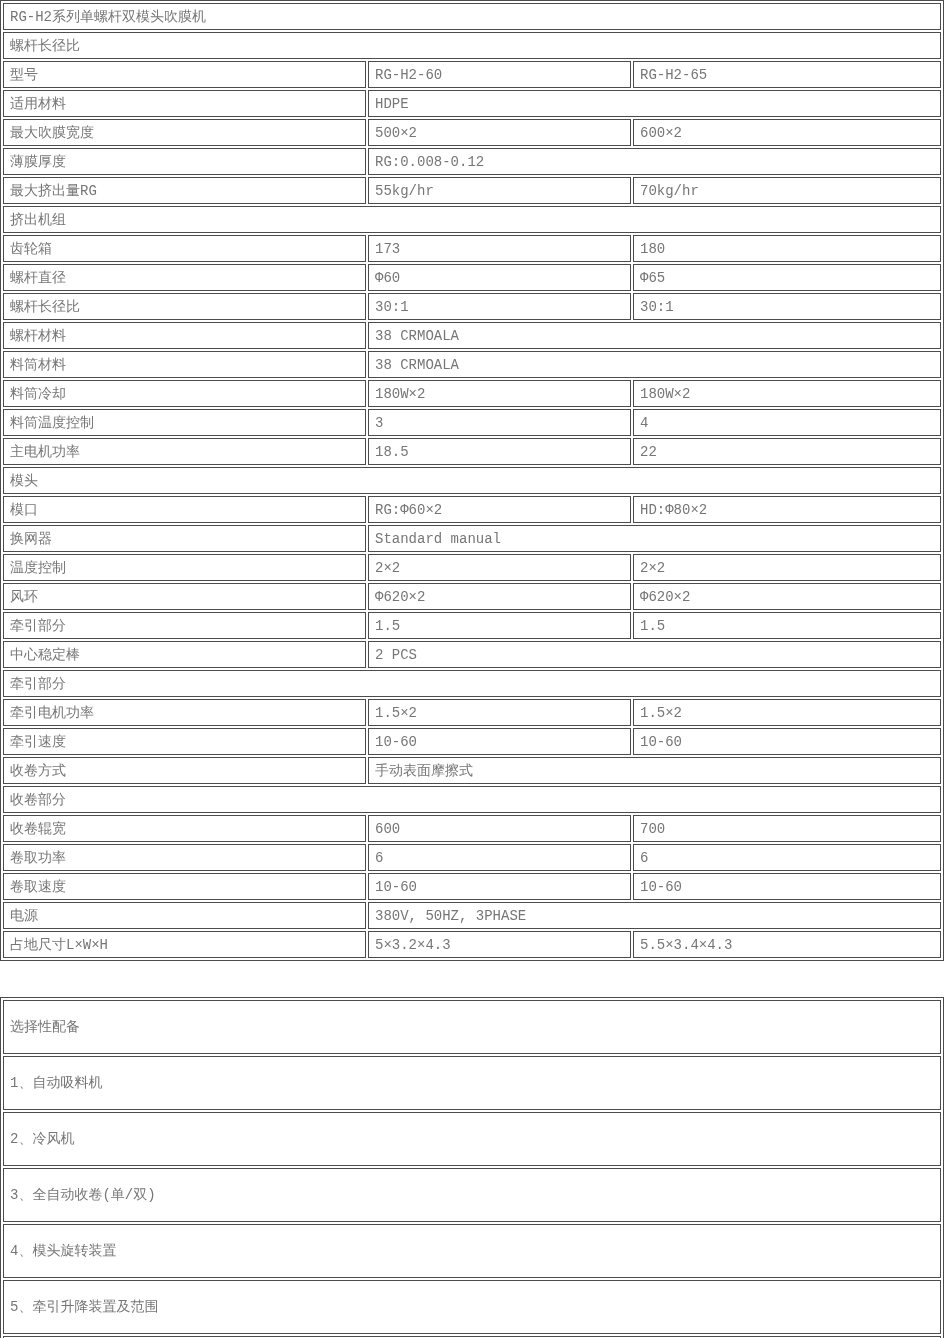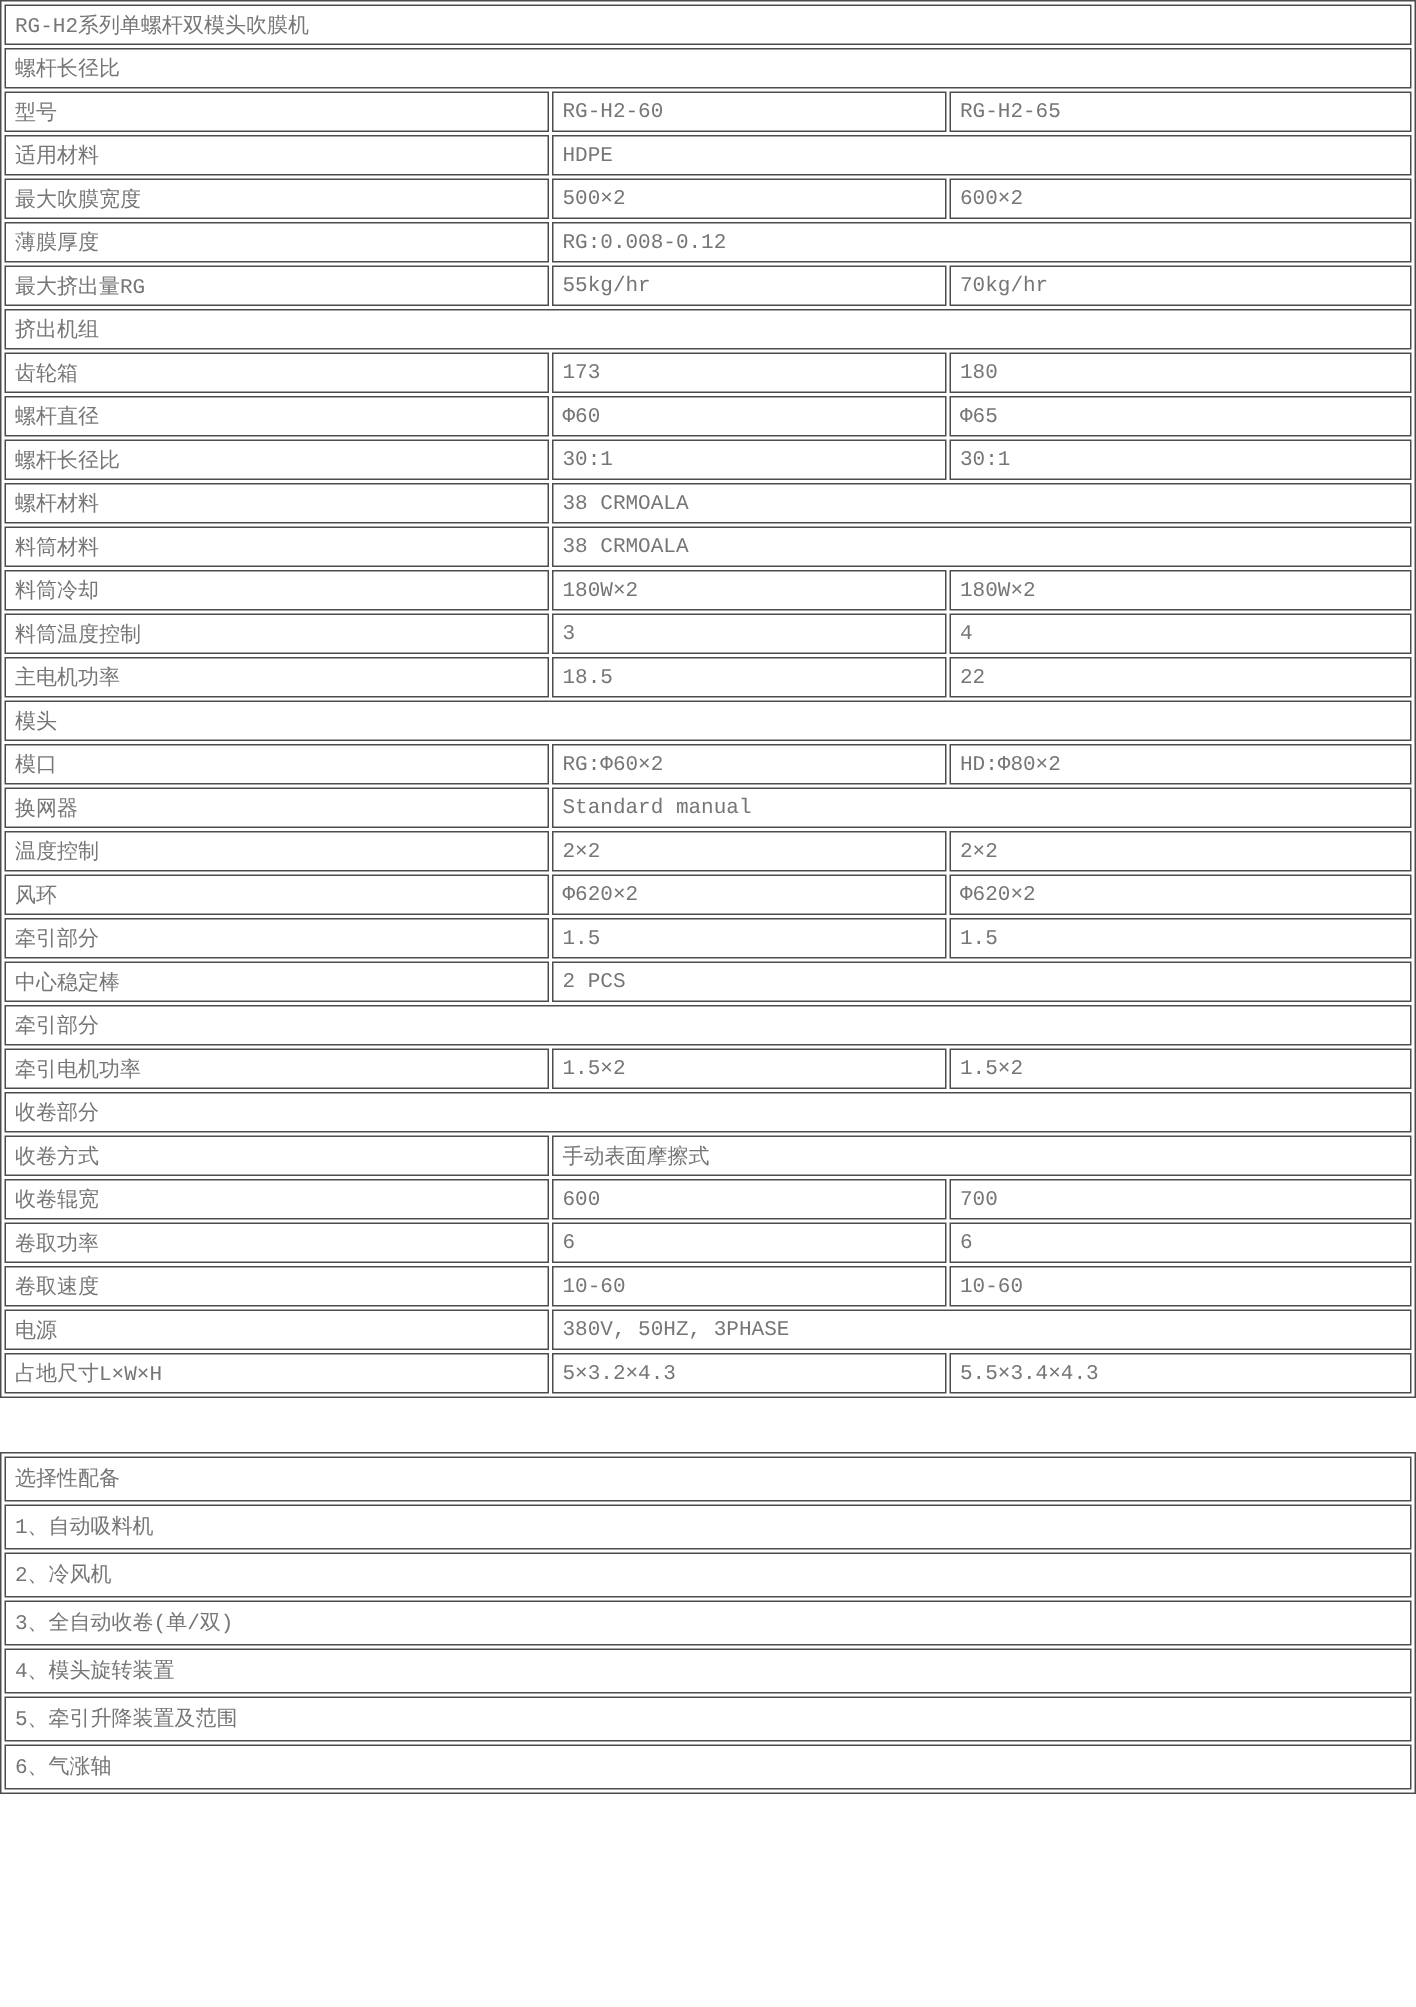--- a/index.html
+++ b/index.html
@@ -24,21 +24,21 @@
   td {
     border: 1px solid #4c4c4c;
     padding: 1px 4px 1px 6px;
     height: 27px;            
     vertical-align: middle;
     overflow: hidden;
     white-space: nowrap;
     background: #ffffff;
   }
   #options-table { margin-top: 36px; }
-  #options-table td { height: 30px; }   
+  #options-table td { height: 54px; }   
 </style>
 </head>
 <body>
 
 <table id="spec-table">
   <colgroup>
     <col style="width:363px">
     <col style="width:263px">
     <col>
   </colgroup>
@@ -146,25 +146,30 @@
       </tr>
       <tr>
         <td colspan="3">牵引部分</td>
       </tr>
       <tr>
         <td>牵引电机功率</td>
         <td>1.5×2</td>
         <td>1.5×2</td>
       </tr>
       <tr>
-        <td colspan="3">收卷部分</td>
+        <td>牵引速度</td>
+        <td>10-60</td>
+        <td>10-60</td>
       </tr>
       <tr>
         <td>收卷方式</td>
         <td colspan="2">手动表面摩擦式</td>
+      </tr>
+      <tr>
+        <td colspan="3">收卷部分</td>
       </tr>
       <tr>
         <td>收卷辊宽</td>
         <td>600</td>
         <td>700</td>
       </tr>
       <tr>
         <td>卷取功率</td>
         <td>6</td>
         <td>6</td>

